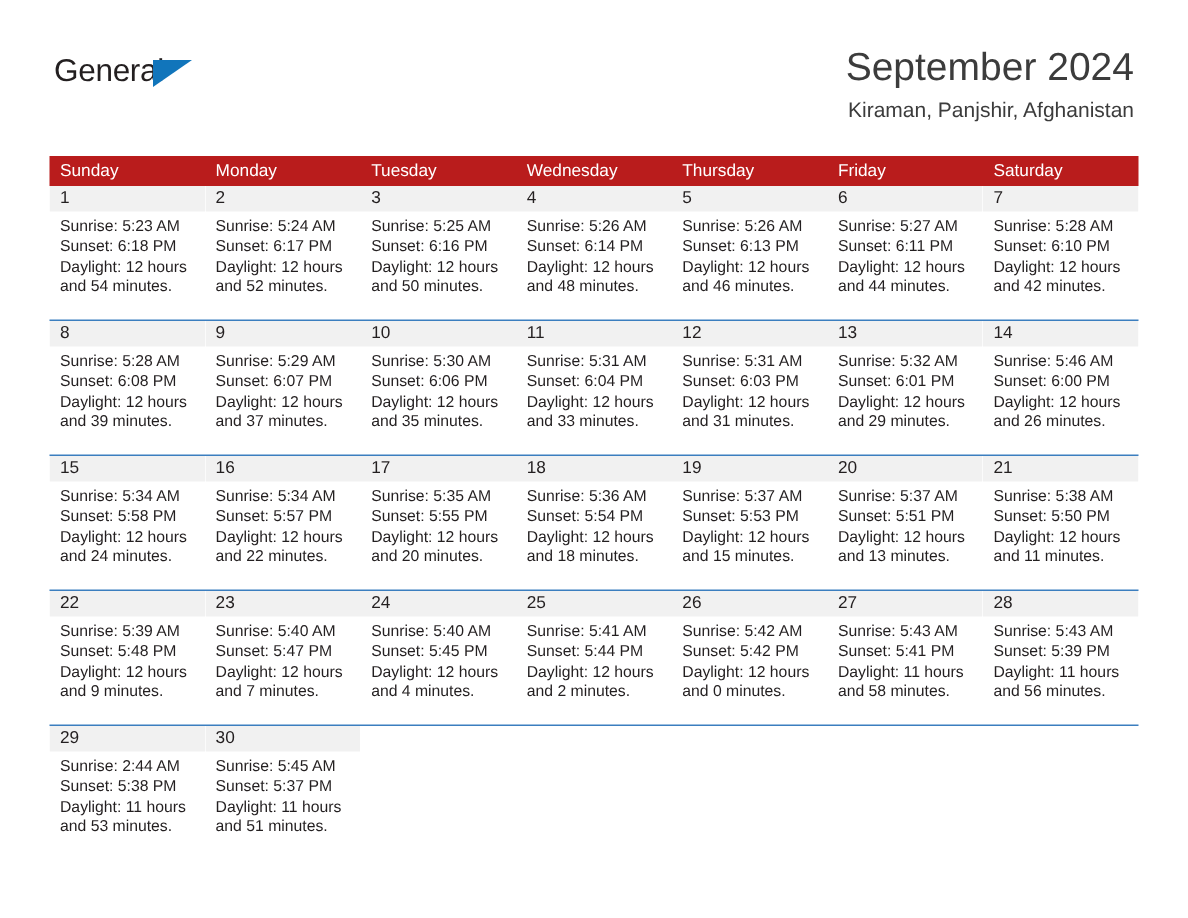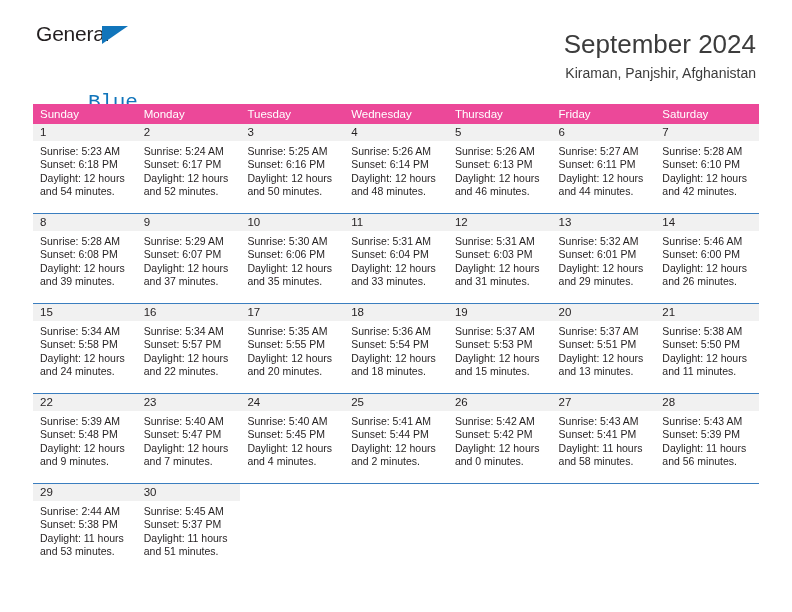--- a/index.html
+++ b/index.html
@@ -24,21 +24,21 @@
   .top {
     position: absolute;
     left: 0;
     top: 0;
     width: 792px;
     height: 100px;
   }
   .logo {
     position: absolute;
     left: 36px;
-    top: 22px;
+    top: 36px;
     width: 180px;
     height: 52px;
   }
   .logo-general {
     position: absolute;
     left: 0;
     top: 0;
     font-size: 21px;
     letter-spacing: -0.2px;
     color: #231f20;
@@ -88,21 +88,21 @@
   
   .calendar {
     position: absolute;
     left: 33px;
     top: 104px;
     width: 726px;
   }
   .head-row {
     display: flex;
     width: 726px;
-    background: #ec4899;
+    background: #b91c1c;
   }
   .head-cell {
     flex: 1 1 0;
     box-sizing: border-box;
     height: 20px;
     line-height: 20px;
     padding-left: 7px;
     color: #ffffff;
     font-size: 11.5px;
     white-space: nowrap;

